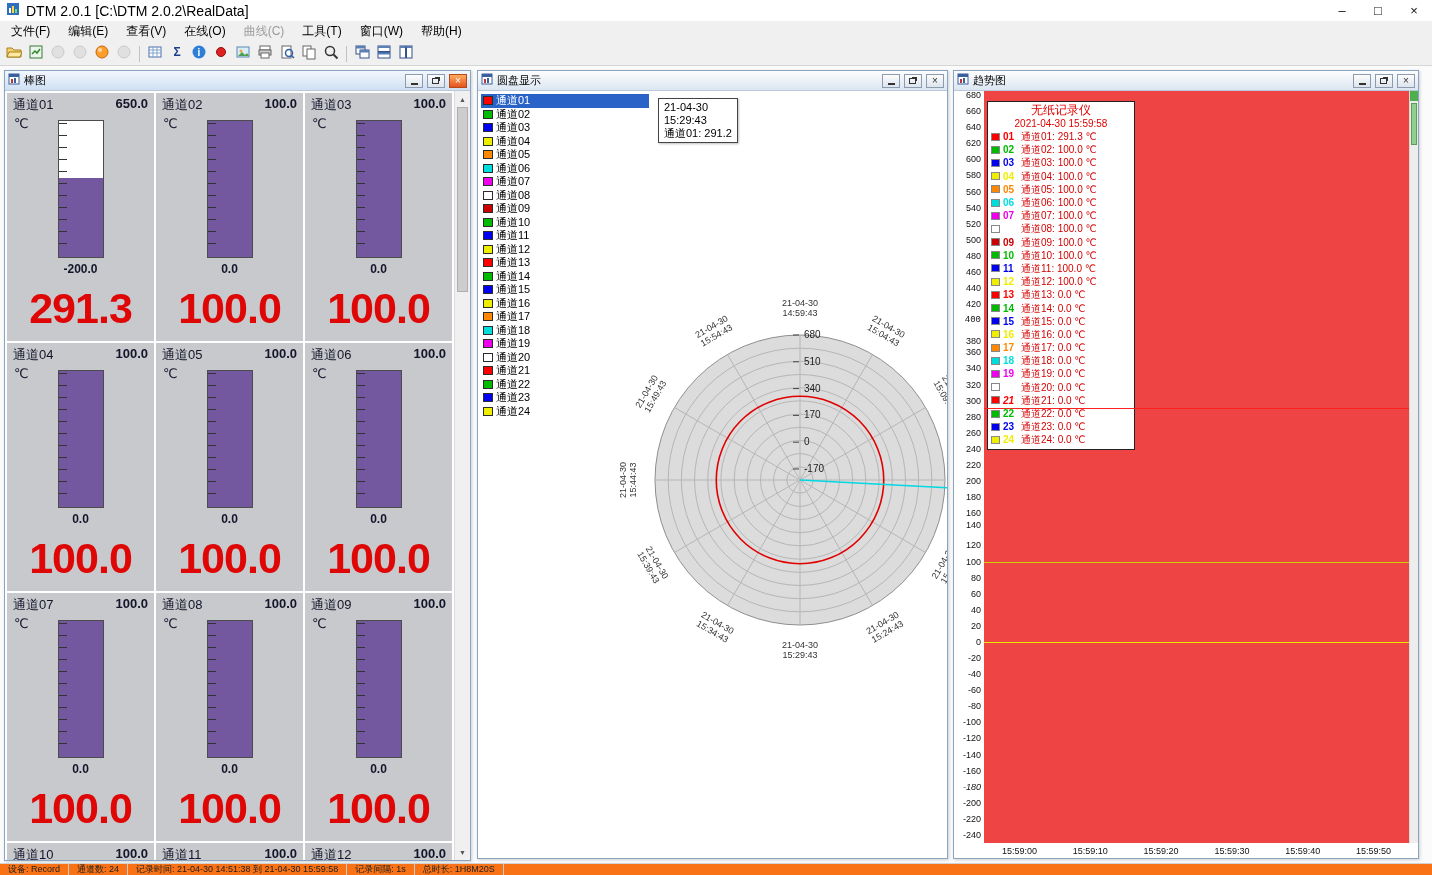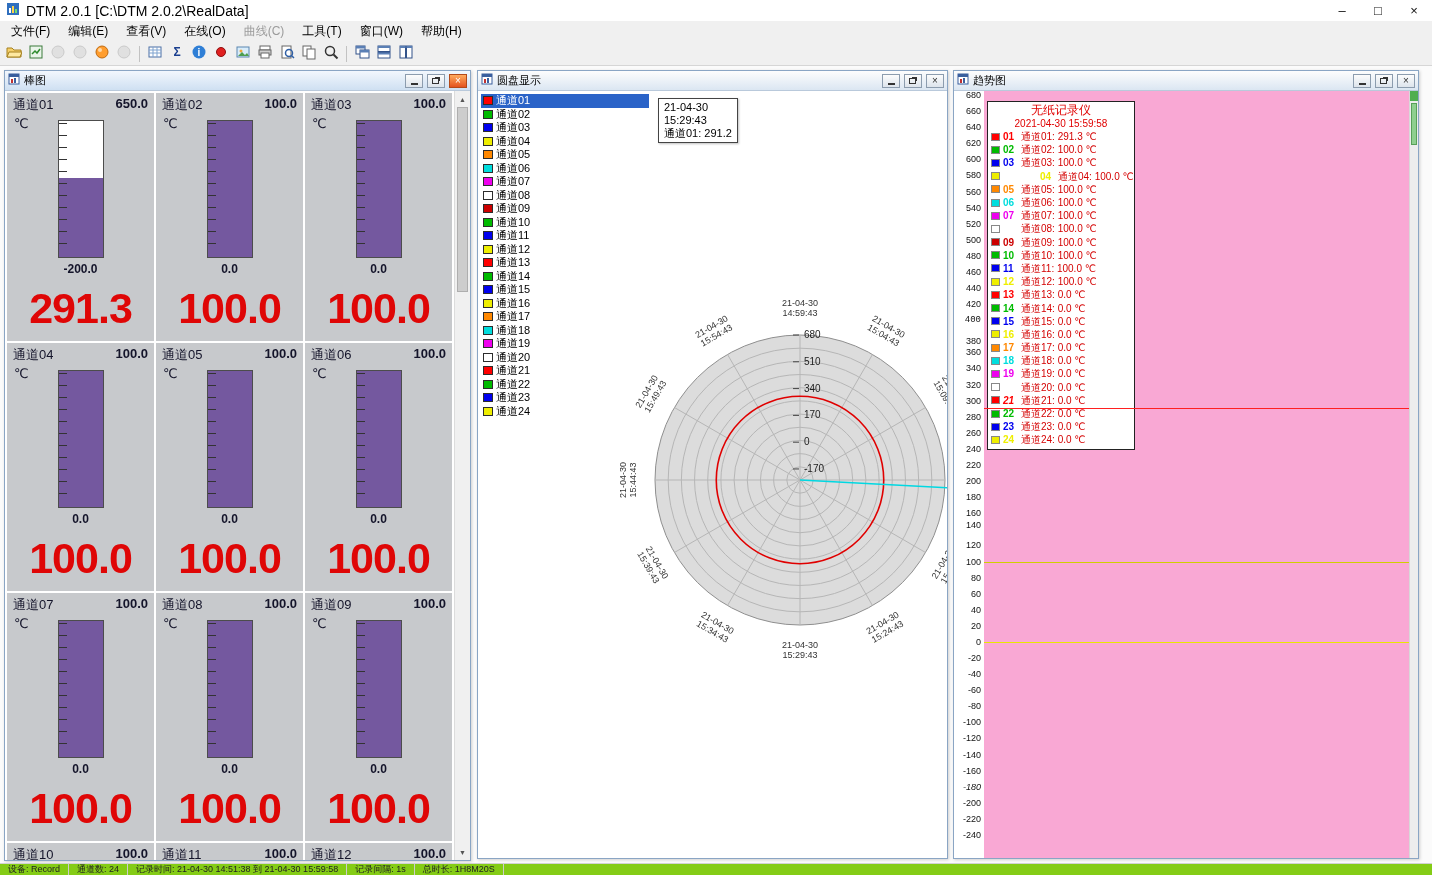--- a/index.html
+++ b/index.html
@@ -58,37 +58,37 @@
   .chan-row.selected { background:#2a63c8; color:#fff; }
   .chan-swatch { width:10px; height:9px; border:1px solid #2c2c2c; flex:0 0 auto; }
   .disk-tooltip { position:absolute; left:180px; top:7px; min-width:72px; background:#fff; border:1px solid #444; box-shadow:1px 1px 2px rgba(0,0,0,.25); font-size:11px; line-height:13px; padding:2px 5px; }
   .polar-svg { position:absolute; left:0; top:0; width:100%; height:100%; }
 
   
   .trend-wrap { flex:1; display:flex; flex-direction:column; }
   .trend-main { flex:1; display:flex; min-height:0; }
   .trend-yaxis { width:30px; position:relative; font-size:9px; color:#111; flex:0 0 auto; }
   .y-lbl { position:absolute; right:3px; height:9px; line-height:9px; }
-  .trend-plot { flex:1; background:#f9a8d4; position:relative; }
+  .trend-plot { flex:1; background:#ef4444; position:relative; }
   .trend-line { position:absolute; left:0; right:0; height:1px; }
   .trend-scroll { width:9px; background:#ededed; border-left:1px solid #d8d8d8; flex:0 0 auto; display:flex; flex-direction:column; }
   .ts-top { height:10px; background:#4fae4f; }
   .ts-thumb { height:42px; margin:2px 1px; background:#8fcf8f; border:1px solid #58a058; }
   .trend-xaxis { height:15px; display:flex; padding-left:30px; padding-right:9px; flex:0 0 auto; }
   .trend-xaxis-inner { flex:1; display:flex; justify-content:space-around; font-size:9px; color:#111; align-items:center; }
   .trend-legend { position:absolute; left:3px; top:10px; width:148px; background:#fff; border:1px solid #222; font-size:10px; padding:1px 3px 2px; }
   .legend-title { color:#e00000; text-align:center; font-size:12px; line-height:15px; }
   .legend-dt { color:#e00000; text-align:center; font-size:10px; line-height:12px; }
   .legend-row { display:flex; align-items:center; gap:3px; height:13.2px; line-height:13px; }
   .legend-swatch { width:9px; height:8px; border:1px solid #888; flex:0 0 auto; }
   .legend-num { width:15px; font-weight:bold; flex:0 0 auto; }
   .legend-text { color:#d40000; white-space:nowrap; }
 
   
-  .statusbar { position:absolute; left:0; right:0; bottom:0; height:12px; background:#84cc16; border-top:1px solid #d2d2d2; display:flex; font-size:9px; line-height:11px; color:#222; }
+  .statusbar { position:absolute; left:0; right:0; bottom:0; height:12px; background:#f97316; border-top:1px solid #d2d2d2; display:flex; font-size:9px; line-height:11px; color:#222; }
   .sb-item { padding:0 8px; border-right:1px solid #cccccc; white-space:nowrap; }
 </style>
 </head>
 <body>
 
 <div class="titlebar">
   <span id="app-icon"><svg width="14" height="14">
         <rect x="1" y="1" width="12" height="12" fill="#2f6fbe"></rect>
         <rect x="3" y="6" width="2" height="5" fill="#fff"></rect>
         <rect x="6" y="4" width="2" height="7" fill="#ffd24a"></rect>
@@ -674,21 +674,21 @@
                     <span class="legend-num" style="color: rgb(0, 187, 0);">02</span>
                     <span class="legend-text">通道02: 100.0 ℃</span>
                   </div>
                   <div class="legend-row">
                     <span class="legend-swatch" style="background: rgb(0, 0, 238);"></span>
                     <span class="legend-num" style="color: rgb(0, 0, 238);">03</span>
                     <span class="legend-text">通道03: 100.0 ℃</span>
                   </div>
                   <div class="legend-row">
                     <span class="legend-swatch" style="background: rgb(238, 238, 0);"></span>
-                    <span class="legend-num" style="color: rgb(238, 238, 0); margin-left: 37px;">04</span>
+                    <span class="legend-num" style="color: rgb(238, 238, 0);">04</span>
                     <span class="legend-text">通道04: 100.0 ℃</span>
                   </div>
                   <div class="legend-row">
                     <span class="legend-swatch" style="background: rgb(255, 136, 0);"></span>
                     <span class="legend-num" style="color: rgb(255, 136, 0);">05</span>
                     <span class="legend-text">通道05: 100.0 ℃</span>
                   </div>
                   <div class="legend-row">
                     <span class="legend-swatch" style="background: rgb(0, 221, 221);"></span>
                     <span class="legend-num" style="color: rgb(0, 221, 221);">06</span>
@@ -787,20 +787,30 @@
                 </div>
             </div>
           <div class="trend-line" style="top: 316.65px; background: rgb(255, 32, 32);"></div>
               <div class="trend-line" style="top: 470.522px; background: rgb(207, 207, 0);"></div>
               <div class="trend-line" style="top: 550.957px; background: rgb(232, 232, 0);"></div>
             </div>
           <div class="trend-scroll">
             <div class="ts-top"></div>
             <div class="ts-thumb"></div>
           </div>
+        </div>
+        <div class="trend-xaxis">
+          <div class="trend-xaxis-inner" id="trend-xaxis">
+              <div>15:59:00</div>
+              <div>15:59:10</div>
+              <div>15:59:20</div>
+              <div>15:59:30</div>
+              <div>15:59:40</div>
+              <div>15:59:50</div>
+            </div>
         </div>
       </div>
     </div>
   </div>
 
 </div>
 
 <div class="statusbar" id="statusbar">
     <span class="sb-item">设备: Record</span>
     <span class="sb-item">通道数: 24</span>

